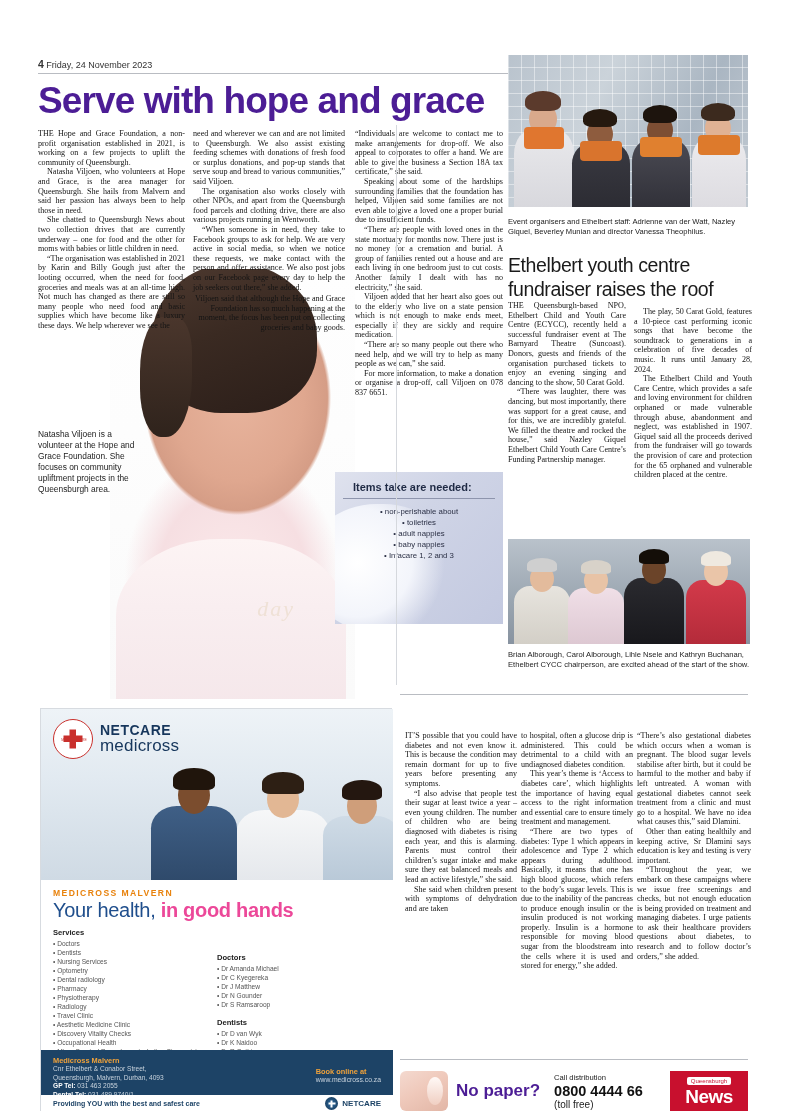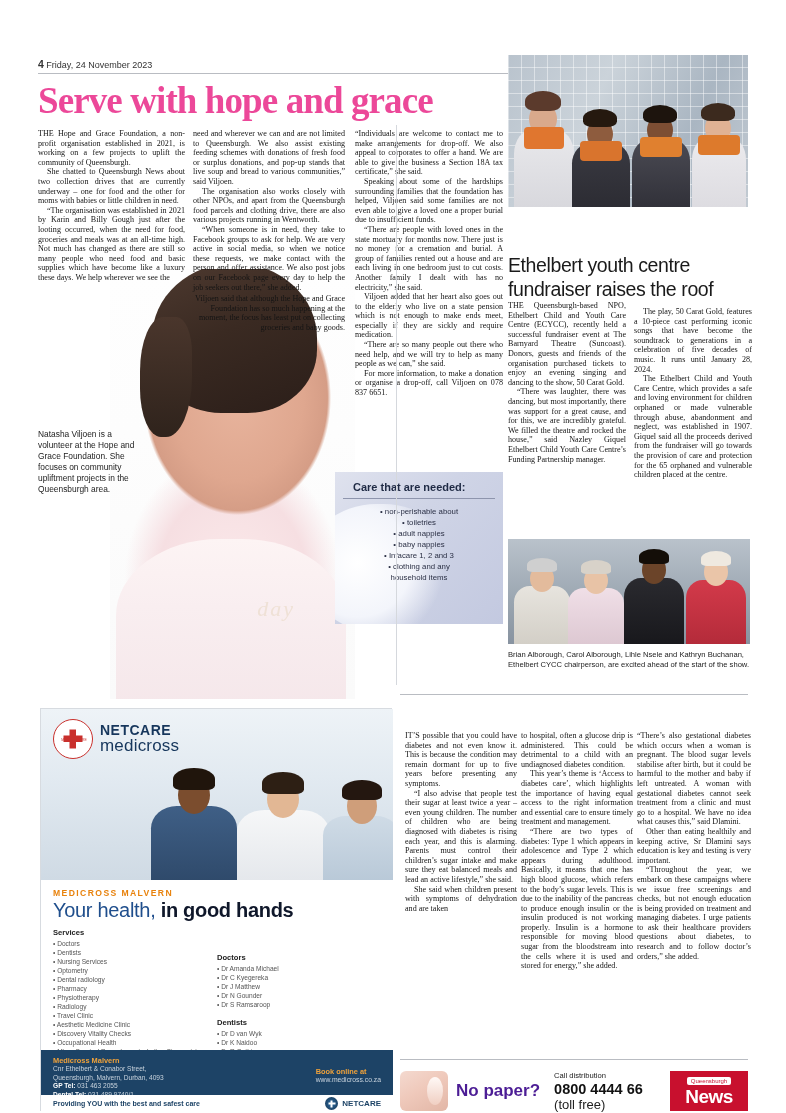--- a/index.html
+++ b/index.html
@@ -24,23 +24,23 @@
   .section-name b { font-family: "Liberation Serif", serif; font-weight: bold; }
   .section-name span.light { font-family: "Liberation Sans", sans-serif; font-weight: 300; color:#444; }
   .rule-top {
     position: absolute; left: 38px; top: 44px; width: 710px; height: 1px;
     background: #b9bcc2;
   }
 
   
   .headline {
     position: absolute; left: 38px; top: 52px; width: 470px;
-    font-family: Liberation Serif, serif;
+    font-family: Liberation Sans, sans-serif;
     font-weight: bold; font-size: 37px; line-height: 40px;
-    letter-spacing: -0.9px; color: #ec4899;
+    letter-spacing: -0.9px; color: #4c1d95;
   }
 
   
   .col { position: absolute; font-size: 8.1px; line-height: 9.6px; text-align: justify; color: #141414; }
   .col p { text-indent: 9px; margin: 0; }
   .col p.noindent { text-indent: 0; }
 
   #art1-c1 { left: 38px; top: 100px; width: 147px; }
   #art1-c2 { left: 193px; top: 100px; width: 152px; }
   #art1-c3 { left: 355px; top: 100px; width: 148px; }
@@ -200,21 +200,21 @@
   .ad-brand { line-height: 1.05; }
   .ad-brand .n1 { font-size: 14px; font-weight: bold; color: #16365c; letter-spacing: .5px; }
   .ad-brand .n2 { font-size: 17px; color: #16365c; letter-spacing: .2px; }
 
   .ad-white {
     position: absolute; left: 0; top: 171px; width: 352px; height: 170px;
     background: #fff; padding: 8px 12px 0 12px;
   }
   .ad-kicker { color: #e8820c; font-weight: bold; font-size: 8.6px; letter-spacing: 1.4px; }
   .ad-tag { font-size: 20px; color: #1f4e8c; margin-top: 1px; letter-spacing: -0.3px; }
-  .ad-tag b { color: #0f172a; }
+  .ad-tag b { color: #ec4899; }
   .ad-cols { display: flex; margin-top: 6px; align-items: flex-end; }
   .ad-col { width: 50%; }
   .ad-h { font-size: 7.6px; font-weight: bold; color: #222; margin-bottom: 2px; }
   .ad-h.sp { margin-top: 9px; }
   .ad-li { font-size: 6.6px; line-height: 9px; color: #555; }
 
   .ad-dark {
     position: absolute; left: 0; top: 341px; width: 352px; height: 45px;
     background: #1d4366; color: #fff; padding: 6px 12px;
     display: flex; justify-content: space-between;
@@ -255,21 +255,21 @@
     background: linear-gradient(150deg,#f4d9cf 0%, #efc9bb 45%, #e2b6a6 100%);
     position: relative;
   }
   .strip .paperroll::after{
     content:""; position:absolute; right:5px; top:6px; width:16px;height:28px;border-radius:50%;
     background: linear-gradient(180deg,#fff9f6,#f0cfc2);
   }
   .strip .nopaper { font-family: "Liberation Sans", sans-serif; font-weight: bold; font-size: 17px; color: #4c1d95; }
   .strip .calltxt { font-family: "Liberation Sans", sans-serif; font-size: 7.6px; color: #222; line-height: 11px; }
   .strip .callnum { font-family: "Liberation Sans", sans-serif; font-weight: bold; font-size: 14.5px; color: #111; }
-  .strip .freetxt { font-family: "Liberation Sans", sans-serif; font-size: 13px; color: #222; }
+  .strip .freetxt { font-family: "Liberation Sans", sans-serif; font-size: 10px; color: #222; }
   .qnews {
     width: 78px; height: 40px; background: #c8102e; color: #fff;
     font-family: "Liberation Sans", sans-serif;
     display: flex; flex-direction: column; align-items: center; justify-content: center;
     line-height: 1;
   }
   .qnews .q1 { font-size: 6px; background:#fff; color:#c8102e; padding:1px 4px; border-radius:2px; margin-bottom:2px;}
   .qnews .q2 { font-size: 19px; font-weight: bold; letter-spacing: -0.5px; }
 </style>
 </head>
@@ -293,54 +293,53 @@
   <div class="portrait">
     <div class="bg"></div>
     <div class="hair"></div>
     <div class="hair2"></div>
     <div class="shirt"></div>
     <div class="shirt-text">day</div>
   </div>
 
   <div class="col" id="art1-c1">
     <p class="noindent">THE Hope and Grace Foundation, a non-profit organisation established in 2021, is working on a few projects to uplift the community of Queensburgh.</p>
+    <p>Natasha Viljoen, who volunteers at Hope and Grace, is the area manager for Queensburgh. She hails from Malvern and said her passion has always been to help those in need.</p>
     <p>She chatted to Queensburgh News about two collection drives that are currently underway – one for food and the other for moms with babies or little children in need.</p>
     <p>“The organisation was established in 2021 by Karin and Billy Gough just after the looting occurred, when the need for food, groceries and meals was at an all-time high. Not much has changed as there are still so many people who need food and basic supplies which have become like a luxury these days. We help wherever we see the</p>
   </div>
 
   <div class="caption-inline">Natasha Viljoen is a volunteer at the Hope and Grace Foundation. She focuses on community upliftment projects in the Queensburgh area.</div>
 
   <div class="col" id="art1-c2">
-    <p class="noindent">need and wherever we can and are not limited to Queensburgh. We also assist existing feeding schemes with donations of fresh food or surplus donations, and pop-up stands that live soup and bread to various communities,” said Viljoen.</p>
+    <p class="noindent">need and wherever we can and are not limited to Queensburgh. We also assist existing feeding schemes with donations of fresh food or surplus donations, and pop-up stands that serve soup and bread to various communities,” said Viljoen.</p>
     <p>The organisation also works closely with other NPOs, and apart from the Queensburgh food parcels and clothing drive, there are also various projects running in Wentworth.</p>
     <p>“When someone is in need, they take to Facebook groups to ask for help. We are very active in social media, so when we notice these requests, we make contact with the person and offer assistance. We also post jobs on our Facebook page every day to help the job seekers out there,” she added.</p>
     <div class="wrap-right">
-      <p>Viljoen said that although the Hope and Grace Foundation has so much happening at the moment, the focus has least put on collecting groceries and baby goods.</p>
+      <p>Viljoen said that although the Hope and Grace Foundation has so much happening at the moment, the focus has been put on collecting groceries and baby goods.</p>
     </div>
   </div>
 
   <div class="col" id="art1-c3">
     <p class="noindent">“Individuals are welcome to contact me to make arrangements for drop-off. We also appeal to corporates to offer a hand. We are able to give the business a Section 18A tax certificate,” she said.</p>
     <p>Speaking about some of the hardships surrounding families that the foundation has helped, Viljoen said some families are not even able to give a loved one a proper burial due to insufficient funds.</p>
     <p>“There are people with loved ones in the state mortuary for months now. There just is no money for a cremation and burial. A group of families rented out a house and are each living in one bedroom just to cut costs. Another family I dealt with has no electricity,” she said.</p>
     <p>Viljoen added that her heart also goes out to the elderly who live on a state pension which is not enough to make ends meet, especially if they are sickly and require medication.</p>
     <p>“There are so many people out there who need help, and we will try to help as many people as we can,” she said.</p>
     <p>For more information, to make a donation or organise a drop-off, call Viljoen on 078 837 6651.</p>
   </div>
 
   <div class="items-box">
-    <div class="items-title">Care that are needed:</div>
+    <div class="items-title">Items take are needed:</div>
     <ul class="items-list">
       <li>non-perishable about</li>
       <li>toiletries</li>
       <li>adult nappies</li>
       <li>baby nappies</li>
       <li>Infacare 1, 2 and 3</li>
-      <li>clothing and any
-household items</li>
     </ul>
   </div>
 
   <div class="photo-top">
     <div class="tilewall"></div>
     <div class="pp" style="left:4px;width:64px;height:118px;">
       <div class="body" style="position:absolute;bottom:0;left:2px;width:60px;height:78px;background:linear-gradient(180deg,#e9e9ec,#d8d8dd);"></div>
       <div class="head" style="position:absolute;bottom:72px;left:17px;width:28px;height:32px;background:#d9a98c;"></div>
       <div style="position:absolute;bottom:96px;left:13px;width:36px;height:20px;border-radius:50% 50% 30% 30%;background:#5b3a2c;"></div>
       <div style="position:absolute;bottom:58px;left:12px;width:40px;height:22px;background:#e0762f;border-radius:4px;"></div>
@@ -358,20 +357,21 @@
       <div style="position:absolute;bottom:50px;left:10px;width:42px;height:20px;background:#e0802f;border-radius:4px;"></div>
     </div>
     <div class="pp" style="left:182px;width:58px;height:104px;">
       <div class="body" style="position:absolute;bottom:0;left:2px;width:54px;height:70px;background:linear-gradient(180deg,#ecebee,#dddce1);"></div>
       <div class="head" style="position:absolute;bottom:64px;left:15px;width:26px;height:30px;background:#e0b294;"></div>
       <div style="position:absolute;bottom:86px;left:11px;width:34px;height:18px;border-radius:50% 50% 30% 30%;background:#3c2a1e;"></div>
       <div style="position:absolute;bottom:52px;left:8px;width:42px;height:20px;background:#dd7a2c;border-radius:4px;"></div>
     </div>
   </div>
 
+  <div class="cap" id="cap-top">Event organisers and Ethelbert staff: Adrienne van der Watt, Nazley Giquel, Beverley Munian and director Vanessa Theophilus.</div>
 
   <h2 class="subhead" id="sub-ethelbert">Ethelbert youth centre fundraiser raises the roof</h2>
 
   <div class="col" id="art2-c1">
     <p class="noindent">THE Queensburgh-based NPO, Ethelbert Child and Youth Care Centre (ECYCC), recently held a successful fundraiser event at The Barnyard Theatre (Suncoast). Donors, guests and friends of the organisation purchased tickets to enjoy an evening singing and dancing to the show, 50 Carat Gold.</p>
     <p>“There was laughter, there was dancing, but most importantly, there was support for a great cause, and for this, we are incredibly grateful. We filled the theatre and rocked the house,” said Nazley Giquel Ethelbert Child Youth Care Centre’s Funding Partnership manager.</p>
   </div>
   <div class="col" id="art2-c2">
     <p>The play, 50 Carat Gold, features a 10-piece cast performing iconic songs that have become the soundtrack to generations in a celebration of five decades of music. It runs until January 28, 2024.</p>
     <p>The Ethelbert Child and Youth Care Centre, which provides a safe and loving environment for children orphaned or made vulnerable through abuse, abandonment and neglect, was established in 1907. Giquel said all the proceeds derived from the fundraiser will go towards the provision of care and protection for the 65 orphaned and vulnerable children placed at the centre.</p>

